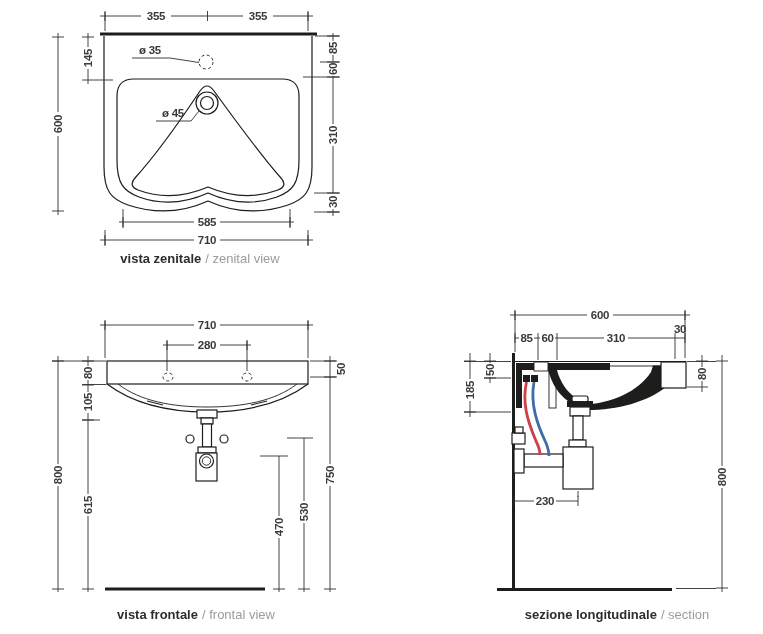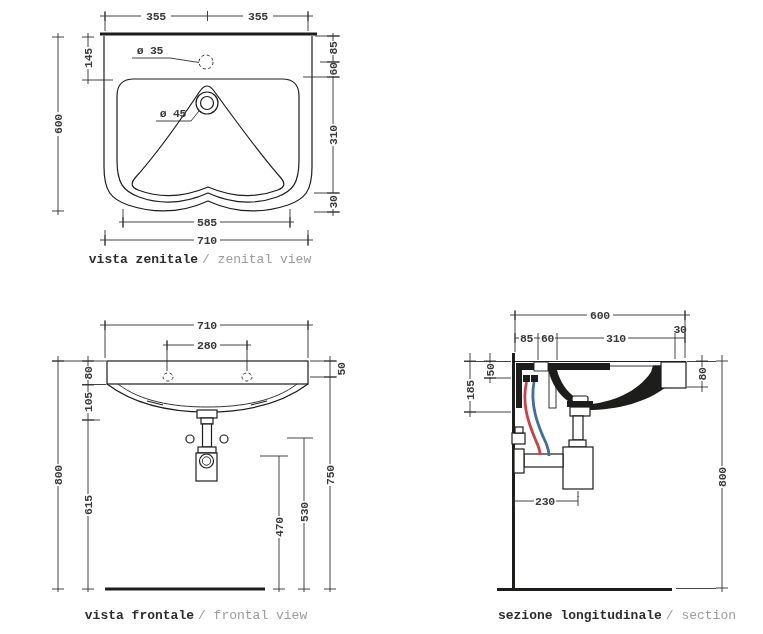--- a/index.html
+++ b/index.html
@@ -1,17 +1,17 @@
 <!DOCTYPE html>
 <html><head>
 <meta charset="utf-8">
 <style>
   html,body{margin:0;padding:0;background:#ffffff;}
   .stage{position:relative;width:763px;height:634px;background:#fff;overflow:hidden;
-         font-family:Liberation Mono, monospace;}
+         font-family:Liberation Sans, sans-serif;}
   svg{display:block}
   .ln{stroke:#1d1d1b;stroke-width:1.2;fill:none;}
   .ln-thin{stroke:#1d1d1b;stroke-width:0.9;fill:none;}
   .bar{stroke:#1d1d1b;stroke-width:3;fill:none;}
   .fl{fill:#1d1d1b;stroke:none;}
   .wh{fill:#ffffff;}
   .dim{stroke:#2f2f2e;stroke-width:0.9;fill:none;}
   .dash{stroke-dasharray:3,2.6;}
   .dimtxt{font-weight:bold;font-size:11.5px;fill:#3a3a39;letter-spacing:-0.3px;}
   .cap-b{font-weight:bold;font-size:13px;fill:#2d2d2c;}

